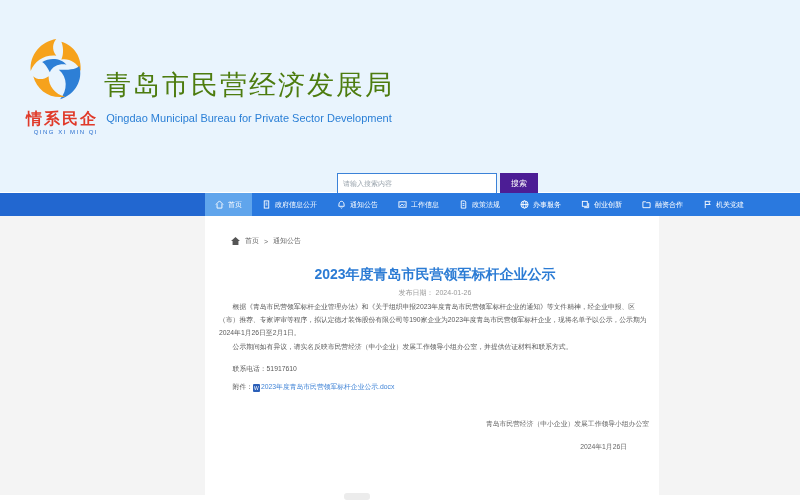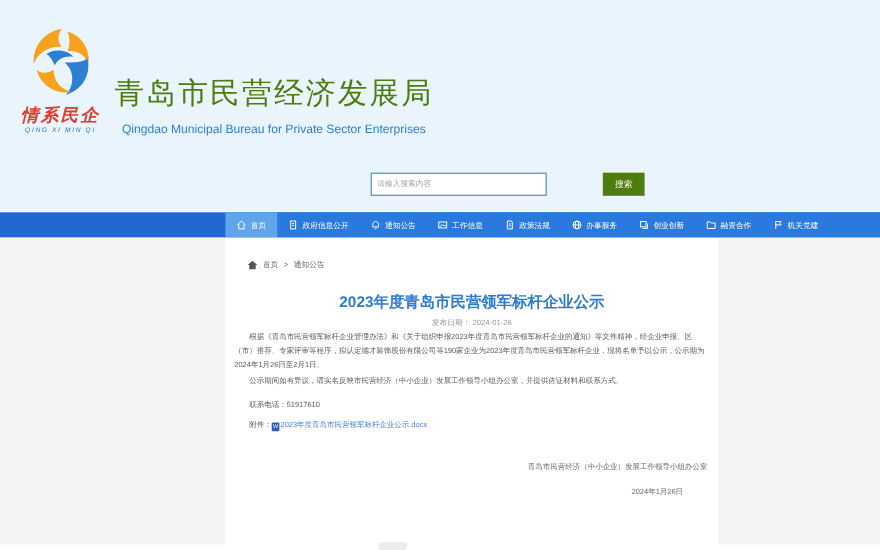--- a/index.html
+++ b/index.html
@@ -1,47 +1,47 @@
 <!DOCTYPE html>
 <html><head>
 <meta charset="utf-8">
 <style>
   * { margin:0; padding:0; box-sizing:border-box; }
   html,body { width:800px; height:500px; background:#ffffff; font-family:"Liberation Sans","DejaVu Sans",sans-serif; }
   #page { position:relative; width:800px; height:500px; overflow:hidden; background:#ffffff; }
 
   
   .header { position:absolute; left:0; top:0; width:800px; height:192px; background:#e9f4fd; }
-  .logo { position:absolute; left:12px; top:23px; width:86px; height:120px; text-align:center;font-style:italic; }
+  .logo { position:absolute; left:12px; top:36px; width:86px; height:120px; text-align:right; }
   .logo svg { width:64px; height:74px; display:block; margin:0 auto; }
   .logo-cn { color:#e03a2a; font-weight:bold; font-size:16px; letter-spacing:2px; line-height:18px; }
   .logo-en { color:#2a6fd0; font-size:6px; letter-spacing:1.5px; line-height:9px; }
   .bureau { position:absolute; text-align:center; }
   .bureau1 { left:84px; top:62px; width:330px; }
   .bureau2 { left:420px; top:62px; width:370px; }
   .bureau .cn { color:#4d7c0f; font-weight:normal; font-size:27px; letter-spacing:2px; line-height:46px; white-space:nowrap; }
   .bureau .en { color:#2a7fd6; font-size:11px; line-height:20px; white-space:nowrap; }
 
-  .searchbar { position:absolute; left:337px; top:157px; height:22px; display:flex;gap:48px; }
+  .searchbar { position:absolute; left:337px; top:173px; height:22px; display:flex; }
   .search-input { width:160px; height:21px; border:1px solid #3b82d8; background:#ffffff; font-size:7px; color:#333; padding:0 5px; outline:none; }
   .search-input::placeholder { color:#9aa4ad; }
-  .search-btn { width:38px; height:21px; margin-left:3px; background:#4d7c0f; color:#ffffff; border:none; font-size:8px; cursor:pointer; }
+  .search-btn { width:38px; height:21px; margin-left:3px; background:#4c1d95; color:#ffffff; border:none; font-size:8px; cursor:pointer; }
 
   
   .nav { position:absolute; left:0; top:193px; width:800px; height:23px; background:#2267d0; }
   .nav-inner { position:absolute; left:205px; top:0; height:23px; width:595px; background:#2a79df; display:flex; align-items:stretch; }
   .nav-item { display:flex; align-items:center; gap:4px; padding:0 10px; color:#ffffff; font-size:7px; white-space:nowrap; cursor:pointer; }
   .nav-item.active { background:#60a5ec; }
   .nav-item svg { width:9px; height:9px; }
 
   
   .side-gray { position:absolute; top:216px; height:279px; background:#f4f4f4; }
   .side-left { left:0; width:205px; }
   .side-right { left:653px; width:147px; }
-  .card { position:absolute; left:205px; top:216px; width:448px; height:279px; background:#ffffff; }
+  .card { position:absolute; left:211px; top:216px; width:448px; height:279px; background:#ffffff; }
 
   .breadcrumb { position:absolute; left:20px; top:20px; display:flex; align-items:center; gap:5px; font-size:7px; color:#666; }
   .breadcrumb svg { width:9px; height:8px; }
   .crumb { cursor:pointer; }
 
   .art-title { position:absolute; left:0; top:50px; width:448px; text-align:center; color:#2b7bd4; font-weight:bold; font-size:14px; }
   .art-date { position:absolute; left:0; top:72px; width:448px; text-align:center; color:#999; font-size:7px; }
 
   .body-text { position:absolute; left:8px; width:432px; color:#5a5a5a; font-size:6.8px; line-height:13px; }
   .p1 { top:84px; text-indent:2em; }
@@ -70,21 +70,21 @@
         <path d="M16,60 C22,82 42,96 66,92 C50,88 40,76 40,60 C32,66 22,66 16,60 Z" fill="#f6a21c"></path>
         <path d="M30,38 C42,30 60,32 68,42 C58,40 46,44 42,54 C38,46 34,40 30,38 Z" fill="#2d7fd6"></path>
         <circle cx="72" cy="26" r="6" fill="#f6a21c"></circle>
       </svg>
       <div class="logo-cn">情系民企</div>
       <div class="logo-en">QING XI MIN QI</div>
     </div>
 
     <div class="bureau bureau1">
       <div class="cn">青岛市民营经济发展局</div>
-      <div class="en">Qingdao Municipal Bureau for Private Sector Enterprises</div>
+      <div class="en">Qingdao Municipal Bureau for Private Sector Development</div>
     </div>
 
     <div class="bureau bureau2">
     </div>
 
     <div class="searchbar">
       <input class="search-input" type="text" placeholder="请输入搜索内容" style="">
       <button class="search-btn">搜索</button>
     </div>
   </div>

